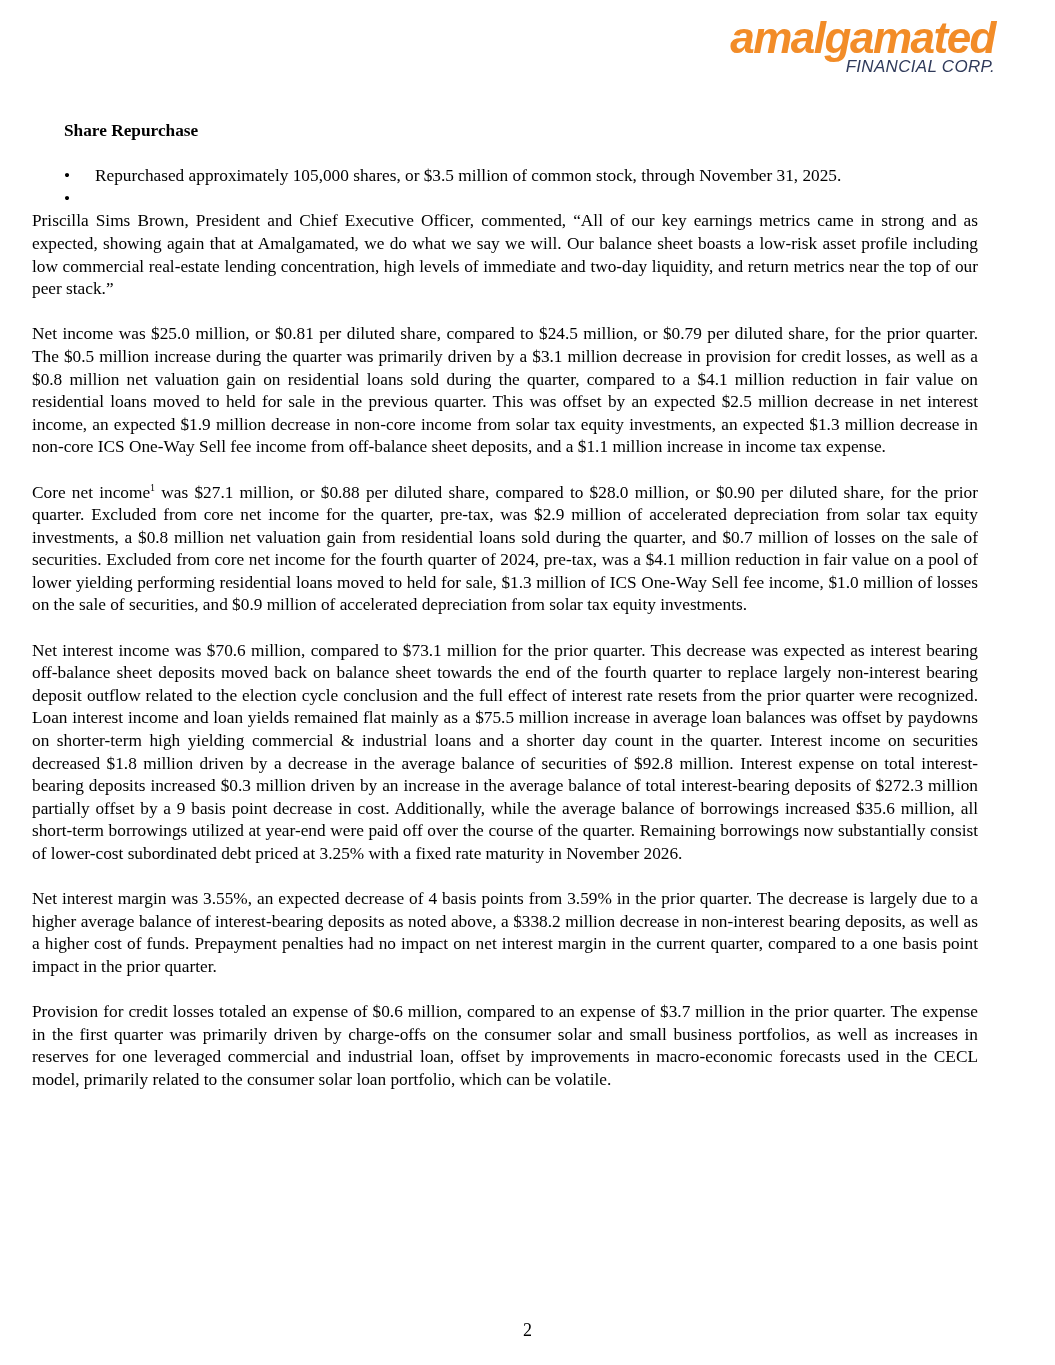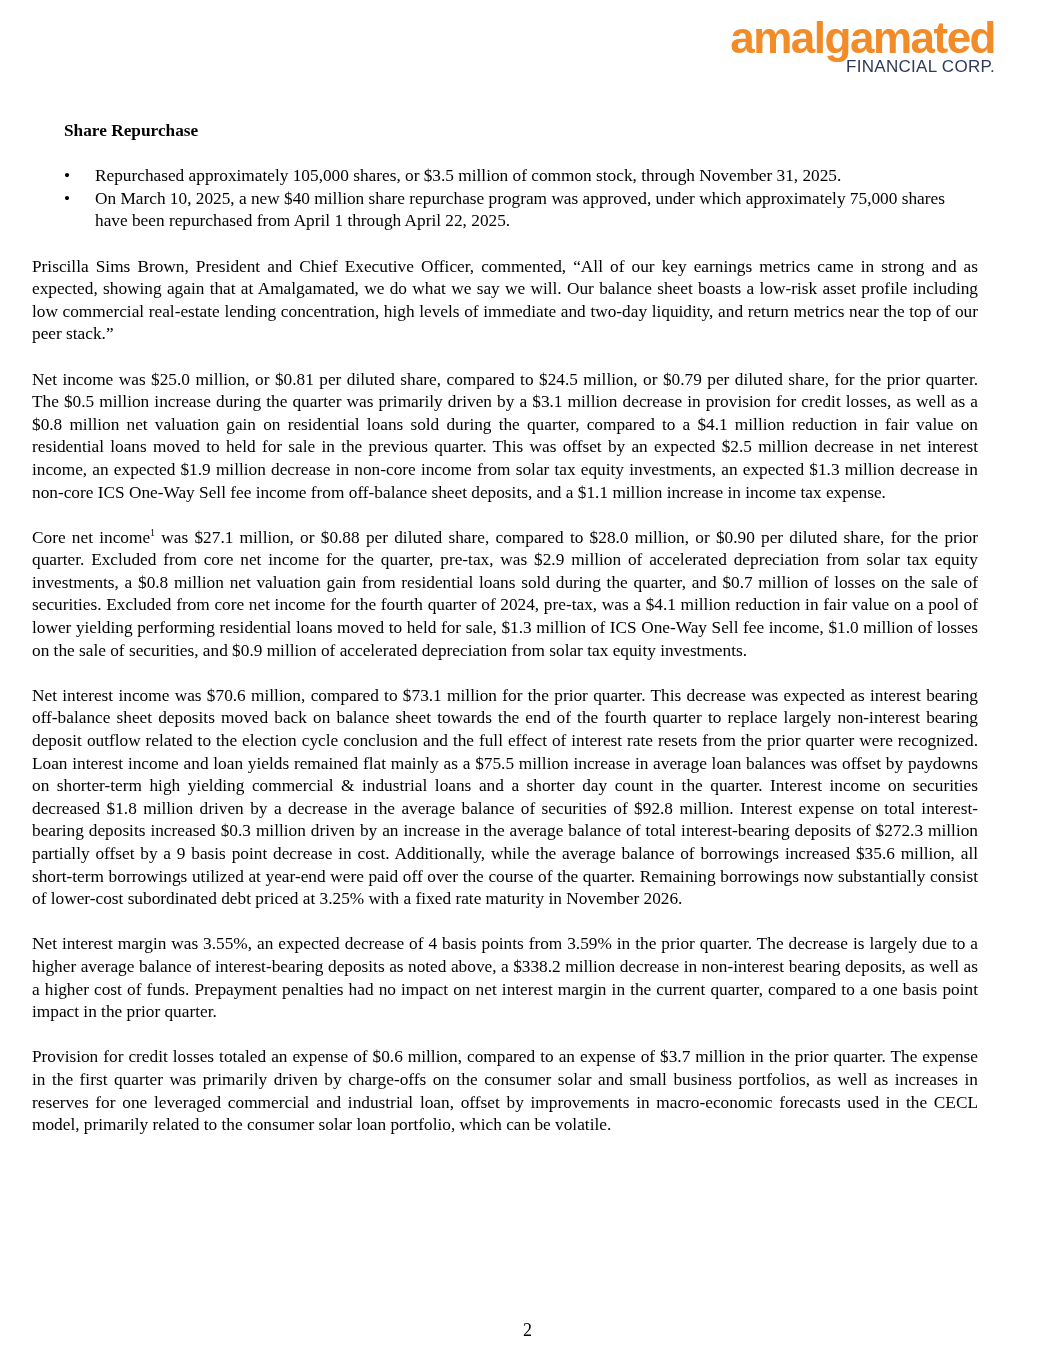--- a/index.html
+++ b/index.html
@@ -2,21 +2,21 @@
 <html><head>
   <meta charset="utf-8">
   <style>
     html, body { margin: 0; padding: 0; background: #ffffff; }
     body {
       width: 1055px; height: 1365px; position: relative; overflow: hidden;
       font-family: "Liberation Serif", "DejaVu Serif", serif;
       color: #000;
     }
     .logo {
-      position: absolute; right: 60px; top: 18px; text-align: right;
+      position: absolute; right: 60px; top: 18px; text-align: right; font-style: italic;
     }
     .logo-word {
       font-family: "Liberation Sans", "DejaVu Sans", sans-serif;
       font-weight: bold; font-size: 44px; letter-spacing: -1.5px;
       color: #f28c28; line-height: 40px; display: block;
     }
     .logo-sub {
       font-family: "Liberation Sans", "DejaVu Sans", sans-serif;
       font-size: 17px; color: #2f3a5a; letter-spacing: 0.3px;
       line-height: 18px; display: block; margin-top: 0px;
@@ -49,21 +49,20 @@
 <div class="content">
   <div class="sec1">
     <p class="h">Share Repurchase</p>
     <ul class="bullets">
       <li>
         <span class="dot">•</span>
         <span>Repurchased approximately 105,000 shares, or $3.5 million of common stock, through November 31, 2025.</span>
       </li>
       <li>
         <span class="dot">•</span>
-        <span>On March 10, 2025, a new $40 million share repurchase program was approved, under which approximately 75,000 shares have been repurchased from April 1 through April 22, 2025.</span>
       </li>
     </ul>
   </div>
 
   <p>Priscilla Sims Brown, President and Chief Executive Officer, commented, “All of our key earnings metrics came in strong and as expected, showing again that at Amalgamated, we do what we say we will. Our balance sheet boasts a low-risk asset profile including low commercial real-estate lending concentration, high levels of immediate and two-day liquidity, and return metrics near the top of our peer stack.”</p>
 
 
   <p>Net income was $25.0 million, or $0.81 per diluted share, compared to $24.5 million, or $0.79 per diluted share, for the prior quarter.  The $0.5 million increase during the quarter was primarily driven by a $3.1 million decrease in provision for credit losses, as well as a $0.8 million net valuation gain on residential loans sold during the quarter, compared to a $4.1 million reduction in fair value on residential loans moved to held for sale in the previous quarter.  This was offset by an expected $2.5 million decrease in net interest income, an expected $1.9 million decrease in non-core income from solar tax equity investments, an expected $1.3 million decrease in non-core ICS One-Way Sell fee income from off-balance sheet deposits, and a $1.1 million increase in income tax expense.</p>
 
   <p><span>Core net income</span><sup>1</sup><span> was $27.1 million, or $0.88 per diluted share, compared to $28.0 million, or $0.90 per diluted share, for the prior quarter. Excluded from core net income for the quarter, pre-tax, was $2.9 million of accelerated depreciation from solar tax equity investments, a $0.8 million net valuation gain from residential loans sold during the quarter, and $0.7 million of losses on the sale of securities. Excluded from core net income for the fourth quarter of 2024, pre-tax, was a $4.1 million reduction in fair value on a pool of lower yielding performing residential loans moved to held for sale, $1.3 million of ICS One-Way Sell fee income, $1.0 million of losses on the sale of securities, and $0.9 million of accelerated depreciation from solar tax equity investments.</span></p>

